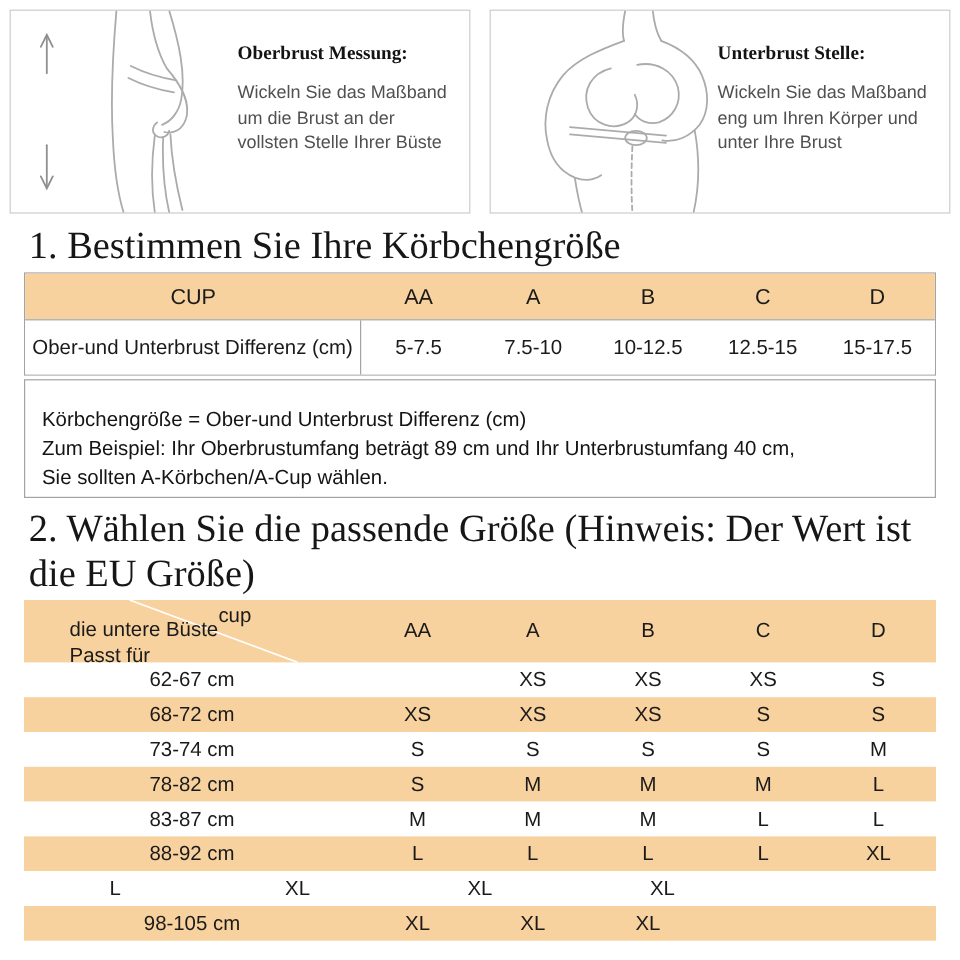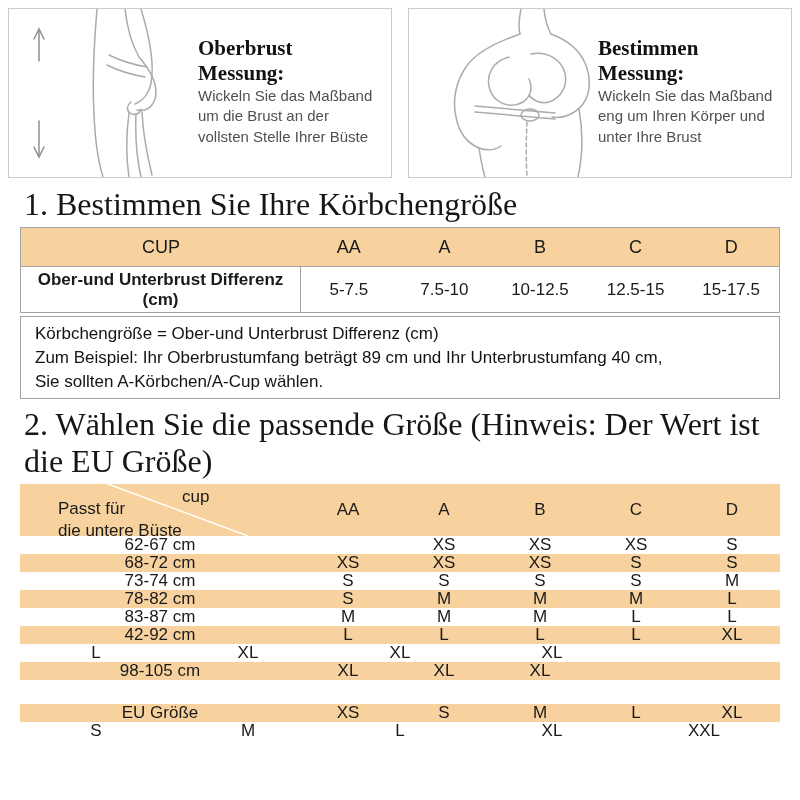--- a/index.html
+++ b/index.html
@@ -16,56 +16,55 @@
     width:800px;height:800px;background:#ffffff;overflow:hidden;position:relative;
     font-family:"Liberation Sans",sans-serif;color:var(--ink);
   }
   
   .cards{display:flex;gap:16px;padding:8px 8px 0 8px;}
   .card{flex:1;height:170px;border:1px solid var(--card-border);display:flex;background:#fff;}
   .card-art{width:185px;flex:none;height:100%;}
   .card-art svg{display:block;width:100%;height:100%;}
   .card-text{flex:1;padding:27px 8px 0 4px;}
   .card-title{
-    font-family:"Liberation Serif",serif;font-weight:bold;font-size:21px;
+    font-family:"Liberation Serif",serif;font-weight:bold;font-size:16px;
     line-height:1.18;color:#131313;max-width:150px;
   }
-  .card-desc{font-size:15px;line-height:1.38;color:var(--gray-text);}
+  .card-desc{margin-top:13px;font-size:15px;line-height:1.38;color:var(--gray-text);}
   
   .h-serif{font-family:"Liberation Serif",serif;font-size:32px;color:#161616;}
   #heading1{margin:8px 0 4px 24px;}
   #heading2{margin:7px 0 4px 24px;}
   
   .row{display:flex;align-items:center;text-align:center;}
   .c0{width:280px;flex:none;}
   .c{flex:1;}
   .orange{background:var(--accent);}
   
   .t1{margin:0 20px;border:1px solid var(--tbl-border);}
   .t1-head{height:38px;font-size:18px;}
   .t1-data{height:46px;font-size:17px;border-top:1px solid var(--tbl-border);background:#fff;}
   .t1-data .c0{
     align-self:stretch;display:flex;align-items:center;justify-content:center;
     border-right:1px solid var(--tbl-border);
-    font-weight:bold;
   }
   
   .note{
     margin:3px 20px 0 20px;border:1px solid var(--tbl-border);
-    padding:5px 12px 4px 14px;font-size:17px;line-height:24px;color:#141414;
+    padding:21px 12px 4px 14px;font-size:17px;line-height:24px;color:#141414;
     background:#fff;text-align:left;
   }
   
   .t2{margin:0 20px;}
   .t2-head{height:52px;font-size:17px;position:relative;}
   .corner{position:relative;height:100%;}
   .corner .diag{position:absolute;left:0;top:0;}
   .corner-top{position:absolute;left:162px;top:3px;font-size:17px;}
   .corner-bottom{position:absolute;left:38px;top:14px;text-align:left;font-size:17px;line-height:22px;}
-  .t2-row{height:18px;font-size:17px;background:#fff;}
+  .t2-row{height:29px;font-size:17px;background:#fff;}
   .t2-row.orange{background:var(--accent);}
   .gap-row{height:24px;background:#fff;}
 </style>
 </head>
 <body>
 
 <div class="cards">
 
   <div class="card">
     <div class="card-art">
@@ -108,21 +107,21 @@
           <path d="M66,97 L146,104"></path>
           <path d="M66,103 L146,110"></path>
           <ellipse cx="121" cy="106" rx="9" ry="6"></ellipse>
           <path d="M70,139 C72,152 74,161 76,168"></path>
           <path d="M170,100 C175,128 173,150 169,168"></path>
           <path d="M118,113 C117,132 117,152 118,168" stroke-dasharray="4 3"></path>
         </g>
       </svg>
     </div>
     <div class="card-text">
-      <div class="card-title">Bestimmen Messung:</div>
+      <div class="card-title">Unterbrust Stelle:</div>
       <div class="card-desc">Wickeln Sie das Maßband eng um Ihren Körper und unter Ihre Brust</div>
     </div>
   </div>
 </div>
 
 <div class="h-serif" id="heading1">1. Bestimmen Sie Ihre Körbchengröße</div>
 
 <div class="t1">
   <div class="row t1-head orange">
     <div class="c0">CUP</div>
@@ -151,22 +150,22 @@
 <div class="h-serif" id="heading2">2. Wählen Sie die passende Größe (Hinweis: Der Wert ist die EU Größe)</div>
 
 <div class="t2">
   <div class="row t2-head orange">
     <div class="corner c0">
       <svg class="diag" width="280" height="52" viewBox="0 0 280 52">
         <line x1="88" y1="0" x2="228" y2="52" stroke="#ffffff" stroke-width="1.4"></line>
       </svg>
       <div class="corner-top">cup</div>
       <div class="corner-bottom">
+        <div>die untere Büste</div>
         <div>Passt für</div>
-        <div>die untere Büste</div>
       </div>
     </div>
     <div class="c">AA</div>
     <div class="c">A</div>
     <div class="c">B</div>
     <div class="c">C</div>
     <div class="c">D</div>
   </div>
 
   <div class="row t2-row">
@@ -203,21 +202,21 @@
   </div>
   <div class="row t2-row">
     <div class="c0">83-87 cm</div>
     <div class="c">M</div>
     <div class="c">M</div>
     <div class="c">M</div>
     <div class="c">L</div>
     <div class="c">L</div>
   </div>
   <div class="row t2-row orange">
-    <div class="c0">42-92 cm</div>
+    <div class="c0">88-92 cm</div>
     <div class="c">L</div>
     <div class="c">L</div>
     <div class="c">L</div>
     <div class="c">L</div>
     <div class="c">XL</div>
   </div>
   <div class="row t2-row">
     <div class="c">L</div>
     <div class="c">XL</div>
     <div class="c">XL</div>

